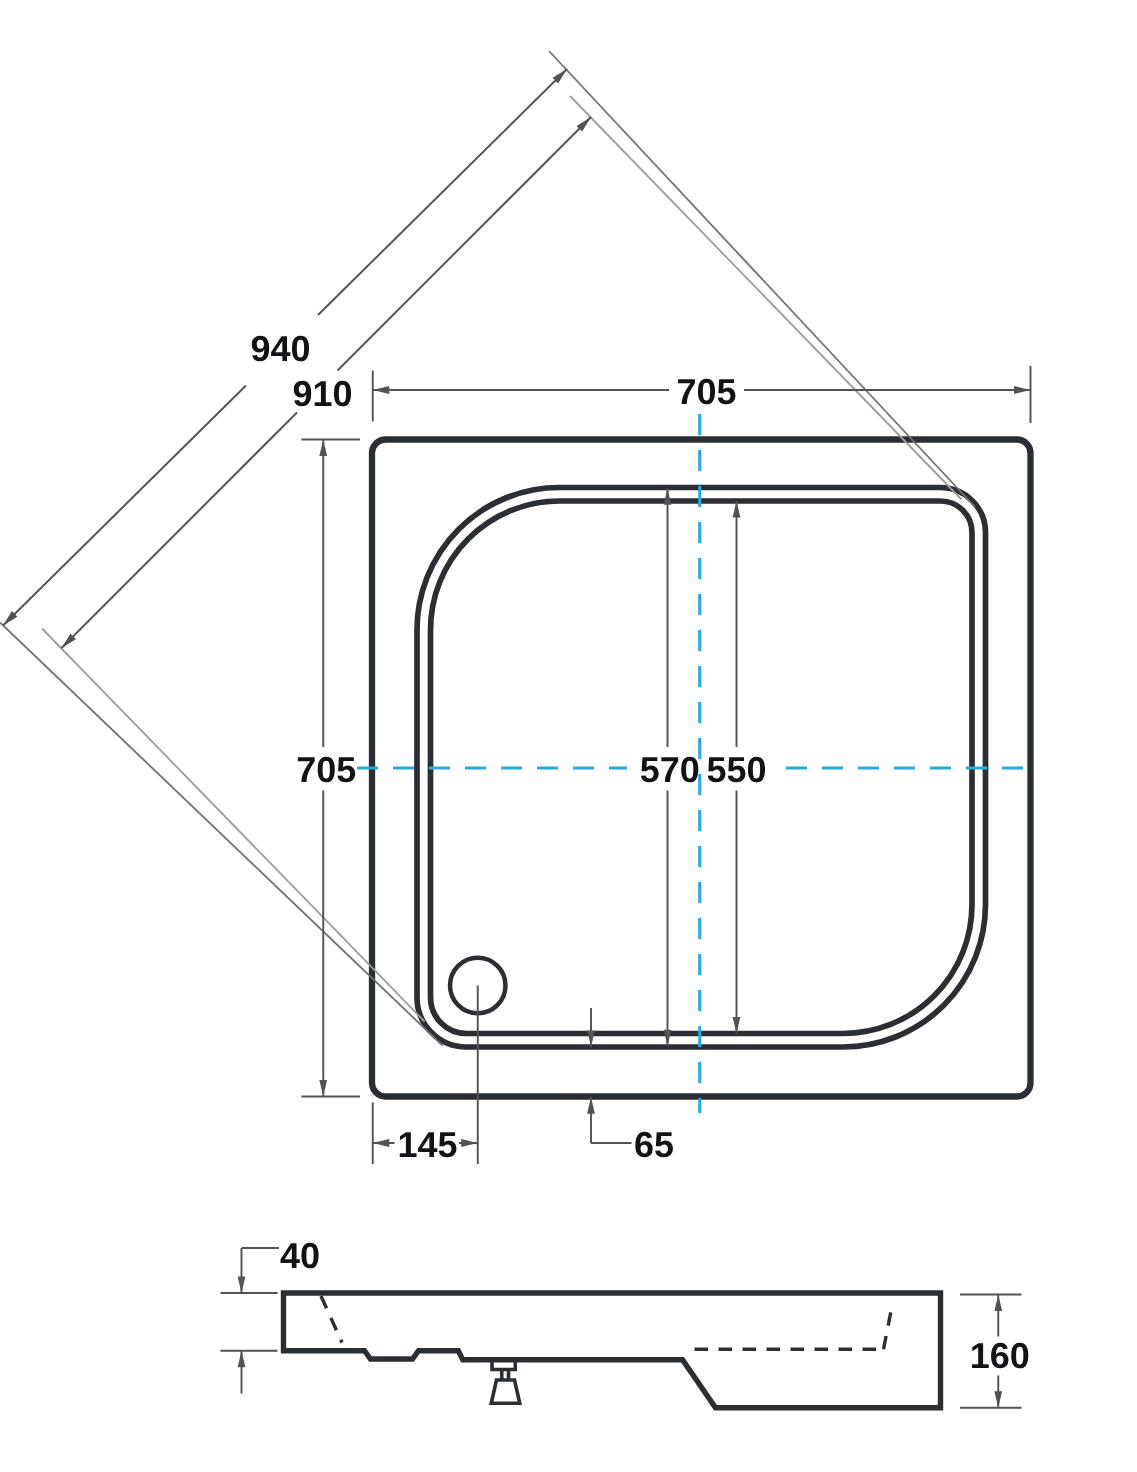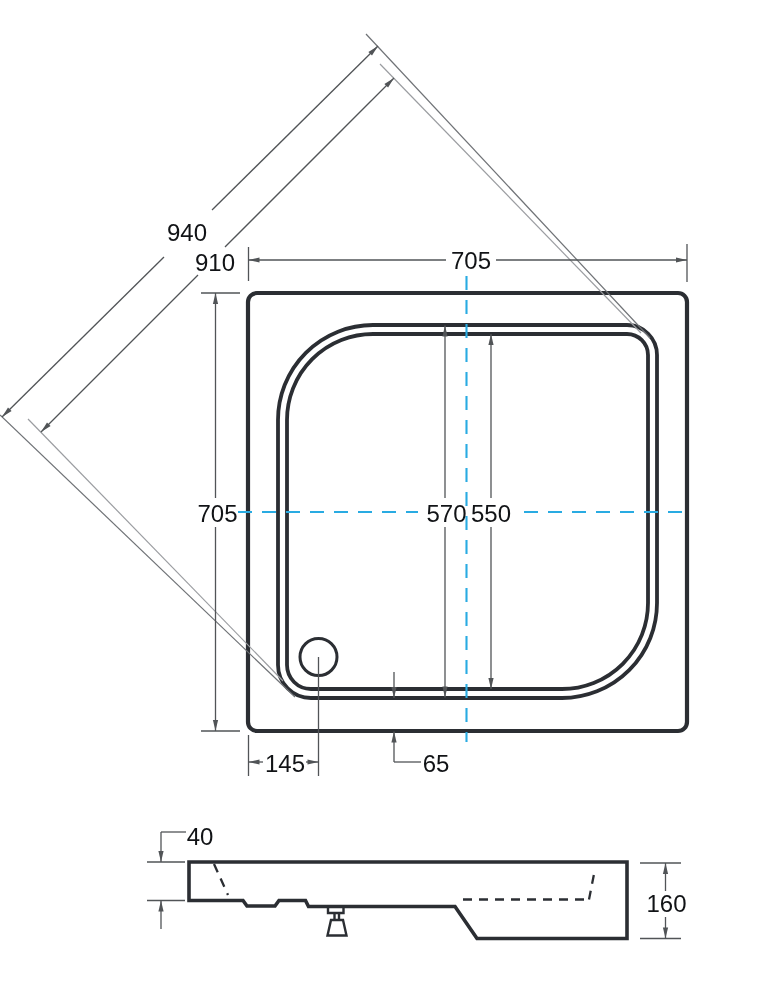--- a/index.html
+++ b/index.html
@@ -1,17 +1,17 @@
 <!DOCTYPE html>
 <html style="--c-background: #ffffff; --c-line: #2b2e33; --c-dim: #515457; --c-ext_dark: #6f7276; --c-ext_light: #9b9da1; --c-centerline: #29abe2; --c-text: #111316;"><head>
 <meta charset="utf-8">
 <style>
   html,body{margin:0;padding:0;background:var(--c-background,#fff);}
   .stage{position:relative;width:758px;height:981px;background:var(--c-background,#fff);
-         font-family:"Liberation Sans",sans-serif;}
+         font-family:"Liberation Sans",sans-serif;font-weight:bold;}
   svg{display:block}
   .line-thick{stroke:var(--c-line);stroke-width:4.2;fill:none;stroke-linejoin:round;}
   .line-basin{stroke:var(--c-line);stroke-width:3.8;fill:none;stroke-linejoin:round;}
   .line-med{stroke:var(--c-line);stroke-width:3;fill:none;}
   .profile{stroke:var(--c-line);stroke-width:3.6;fill:none;stroke-linejoin:miter;}
   .trap{stroke:var(--c-line);stroke-width:2.4;fill:none;stroke-linejoin:miter;}
   .hidden-line{stroke:var(--c-line);stroke-width:2.3;fill:none;stroke-dasharray:9 7;}
   .dim{stroke:var(--c-dim);stroke-width:1.3;fill:none;}
   .ext-dark{stroke:var(--c-ext_dark);stroke-width:1.2;fill:none;}
   .ext-light{stroke:var(--c-ext_light);stroke-width:1.2;fill:none;}

